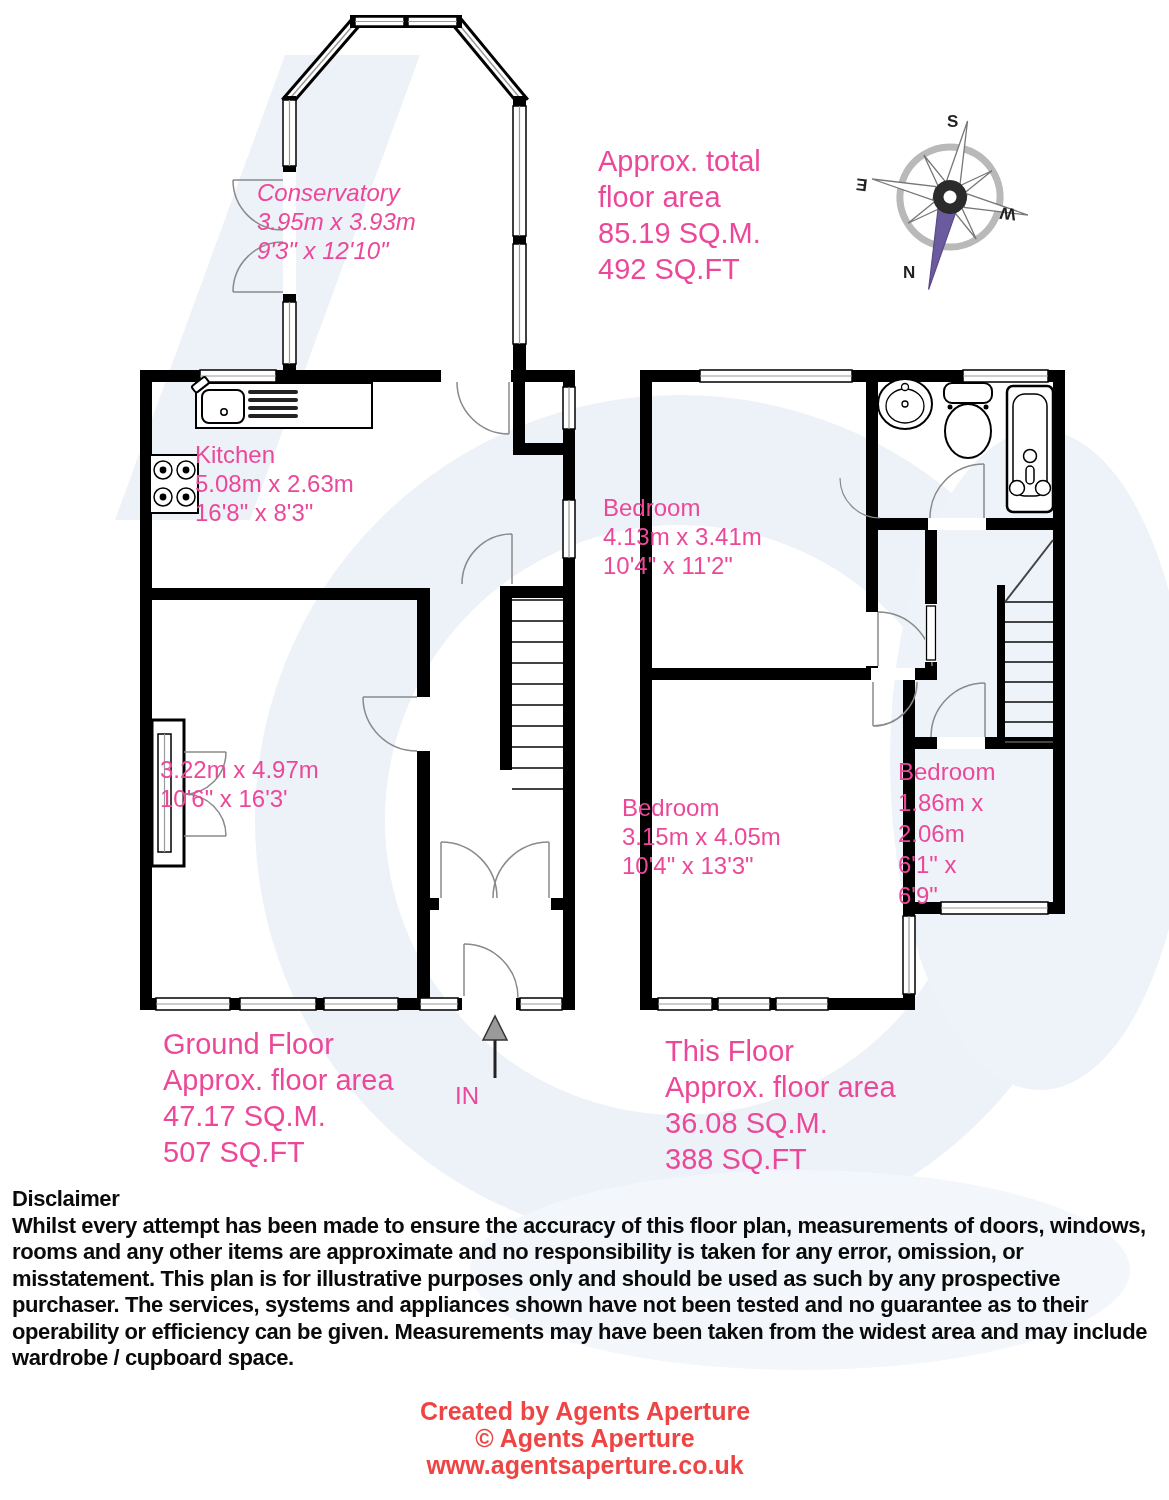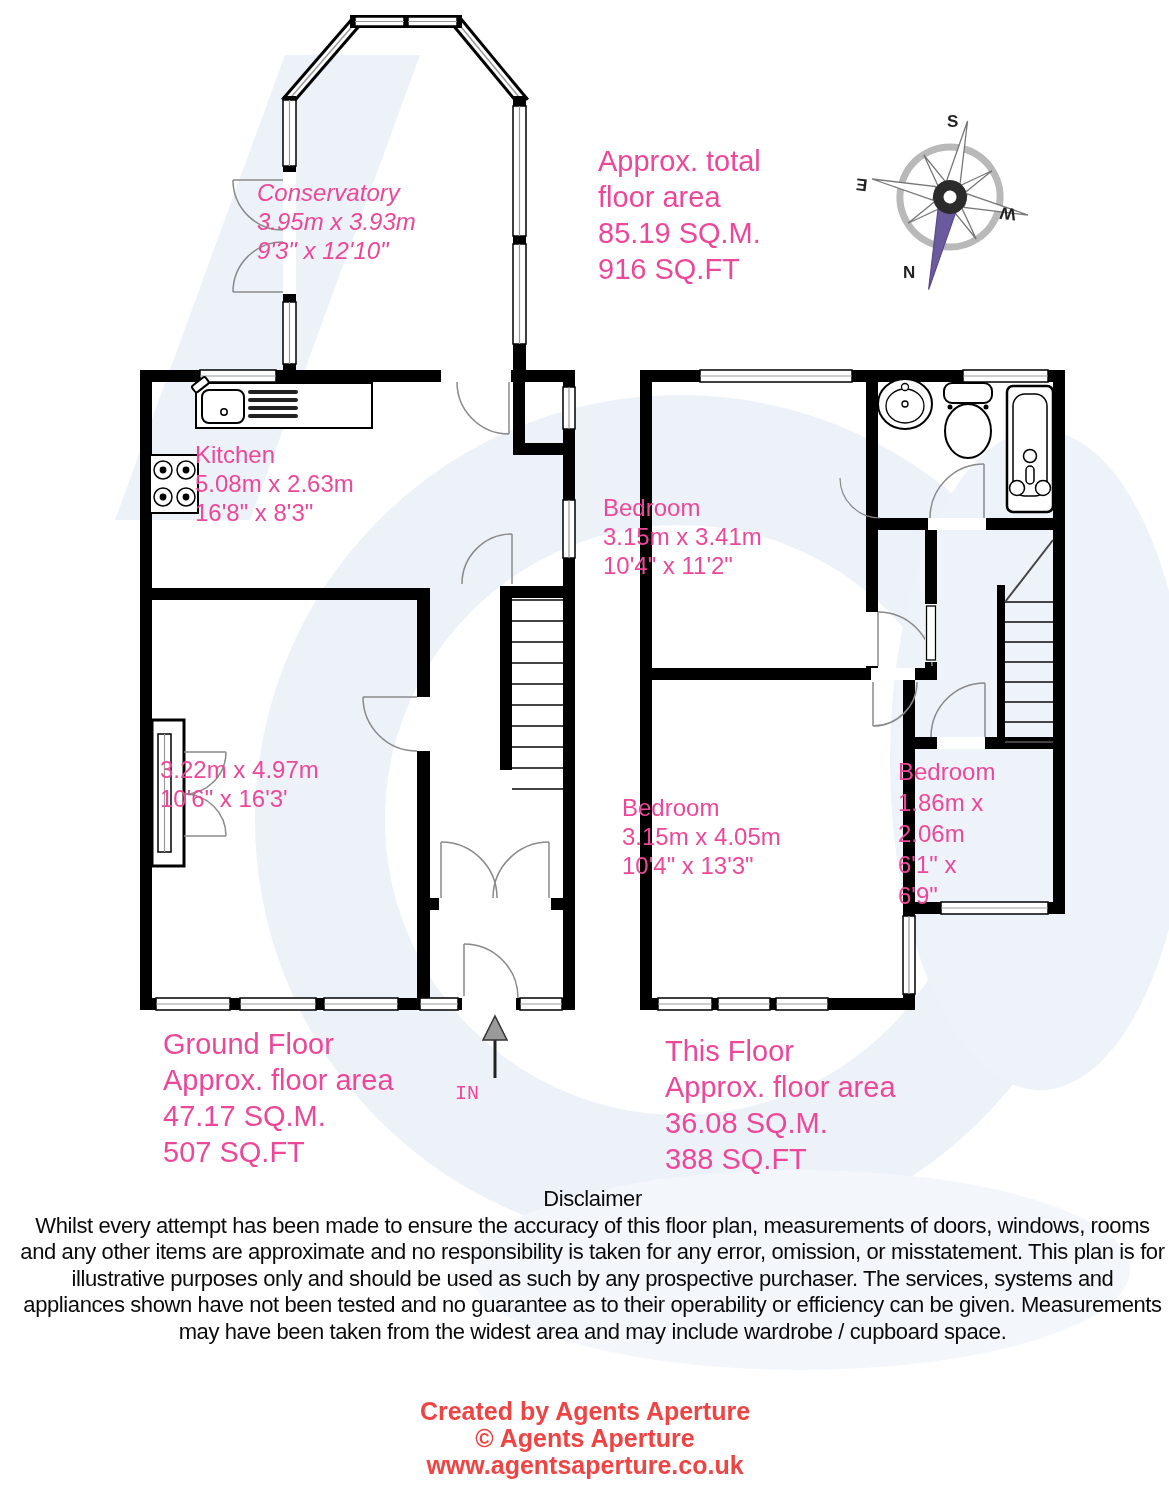--- a/index.html
+++ b/index.html
@@ -2,24 +2,24 @@
 <html><head>
 <meta charset="utf-8">
 <style>
   html,body{margin:0;padding:0;background:#ffffff;}
   #page{position:relative;width:1169px;height:1500px;background:#ffffff;overflow:hidden;
         font-family:"Liberation Sans",sans-serif;color:#111;}
   #plan-svg{position:absolute;left:0;top:0;}
   .lbl{position:absolute;color:#ec4899;}
   .room-lbl{font-size:24px;line-height:29px;}
   .big-lbl{font-size:29px;line-height:36px;}
-  .in-lbl{font-size:20px;font-family:Liberation Mono, monospace;}
+  .in-lbl{font-size:24px;}
   .compass-letter{position:absolute;font-size:17px;font-weight:bold;color:#222;}
-  #disclaimer{position:absolute;left:20px;top:1186px;width:1145px;text-align:center;
-              font-weight:400;font-size:22px;line-height:26.5px;letter-spacing:-0.4px;color:#0a0a0a;}
+  #disclaimer{position:absolute;left:12px;top:1186px;width:1145px;text-align:left;
+              font-weight:700;font-size:22px;line-height:26.5px;letter-spacing:-0.4px;color:#0a0a0a;}
   #disclaimer .dtitle{display:block;}
   #footer{position:absolute;left:285px;top:1398px;width:600px;text-align:center;
           font-weight:700;font-size:25px;line-height:27px;color:#ef4444;}
 </style>
 </head>
 <body>
 
 <div id="page">
 
 <svg id="plan-svg" width="1169" height="1500" viewBox="0 0 1169 1500">
@@ -298,21 +298,21 @@
   <g>
     <line x1="495" y1="1078" x2="495" y2="1032" stroke="#222" stroke-width="3"></line>
     <polygon points="495,1016 483,1040 507,1040" fill="#9a9a9a" stroke="#333" stroke-width="1.5"></polygon>
   </g>
 </svg>
 
   <div class="lbl big-lbl" style="left:598px;top:143px;width:310px;">
     <div>Approx. total</div>
     <div>floor area</div>
     <div>85.19 SQ.M.</div>
-    <div>916 SQ.FT</div>
+    <div>492 SQ.FT</div>
   </div>
 
   <span class="compass-letter" style="left:947px;top:112px;">S</span>
   <span class="compass-letter" style="left:903px;top:263px;">N</span>
   <span class="compass-letter" style="left:856px;top:174px;transform:rotate(187deg);">E</span>
   <span class="compass-letter" style="left:1000px;top:203px;transform:rotate(187deg);">W</span>
 
   <div class="lbl room-lbl" style="left:257px;top:178px;width:300px;font-style:italic;">
     <div>Conservatory</div>
     <div>3.95m x 3.93m</div>
@@ -325,21 +325,21 @@
     <div>16'8" x 8'3"</div>
   </div>
 
   <div class="lbl room-lbl" style="left:160px;top:755px;width:300px;">
     <div>3.22m x 4.97m</div>
     <div>10'6" x 16'3'</div>
   </div>
 
   <div class="lbl room-lbl" style="left:603px;top:493px;width:300px;">
     <div>Bedroom</div>
-    <div>3.15m x 3.41m</div>
+    <div>4.13m x 3.41m</div>
     <div>10'4" x 11'2"</div>
   </div>
 
   <div class="lbl room-lbl" style="left:622px;top:793px;width:300px;">
     <div>Bedroom</div>
     <div>3.15m x 4.05m</div>
     <div>10'4" x 13'3"</div>
   </div>
 
   <div class="lbl room-lbl" style="left:898px;top:756px;width:180px;line-height:31px;">

